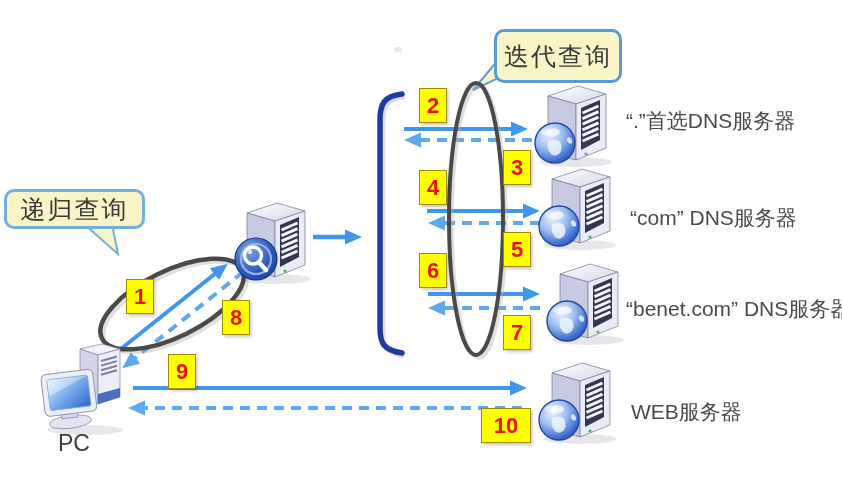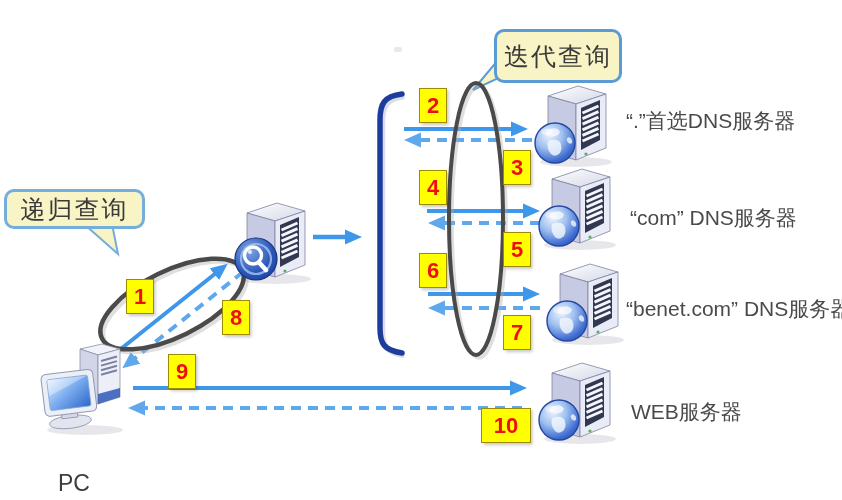--- a/index.html
+++ b/index.html
@@ -187,21 +187,21 @@
     <use href="#server"></use>
     <svg x="1" y="38" width="44" height="44">
         <use href="#globe"></use>
       </svg>
   </svg>
 
   <div class="label" style="left:626px;top:107px;">“.”首选DNS服务器</div>
   <div class="label" style="left:630px;top:204px;">“com” DNS服务器</div>
   <div class="label" style="left:626px;top:295px;">“benet.com” DNS服务器</div>
   <div class="label" style="left:631px;top:398px;font-size:21px;">WEB服务器</div>
-  <div class="label" style="left:58px;top:430px;font-size:23px;color:#3d3d3d;margin-top:40px;">PC</div>
+  <div class="label" style="left:58px;top:430px;font-size:23px;color:#3d3d3d;">PC</div>
 
   <div class="step" style="left:126px;top:279px;">1</div>
   <div class="step" style="left:419px;top:88px;">2</div>
   <div class="step" style="left:503px;top:150px;">3</div>
   <div class="step" style="left:419px;top:170px;">4</div>
   <div class="step" style="left:503px;top:232px;">5</div>
   <div class="step" style="left:419px;top:253px;">6</div>
   <div class="step" style="left:503px;top:315px;">7</div>
   <div class="step" style="left:222px;top:300px;">8</div>
   <div class="step" style="left:168px;top:354px;">9</div>

